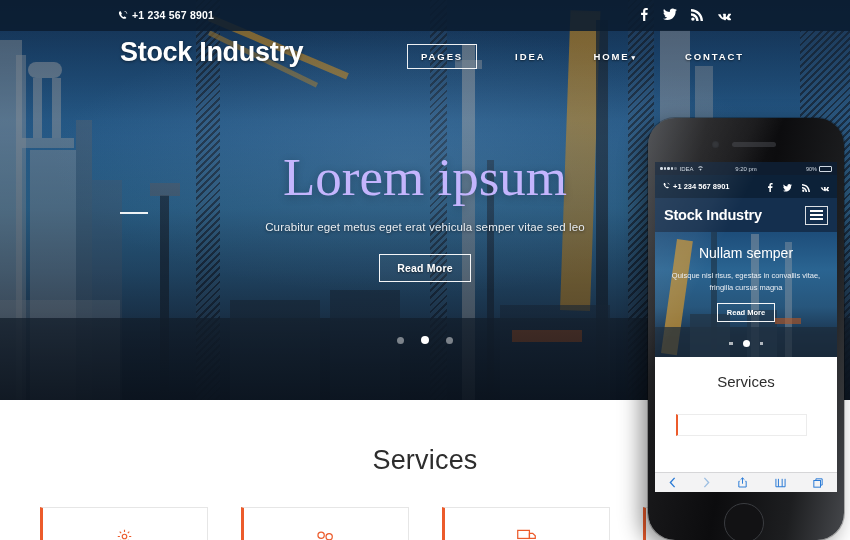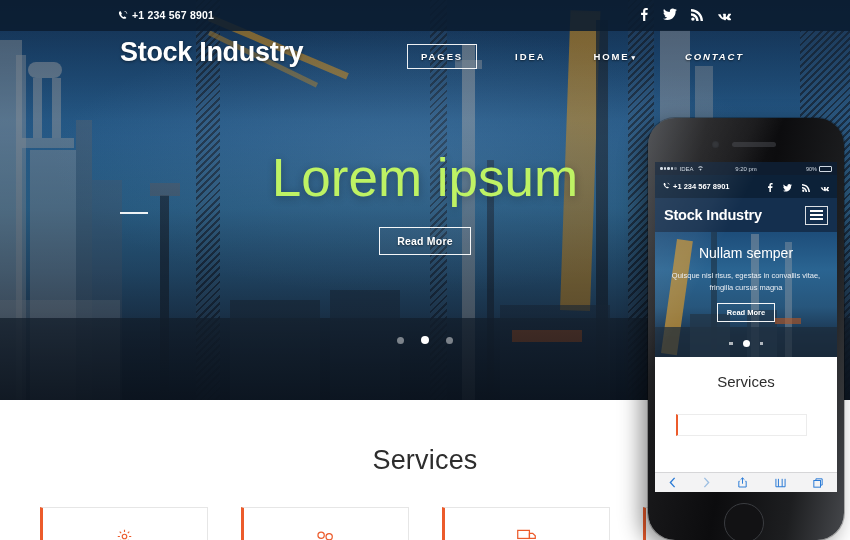--- a/index.html
+++ b/index.html
@@ -81,35 +81,36 @@
   }
   .nav a {
     color: #ffffff; font-size: 9.5px; font-weight: bold;
     letter-spacing: 1.9px; text-decoration: none;
     padding: 7px 10px; display: inline-block; white-space: nowrap;
     text-shadow: 0 1px 2px rgba(0,0,0,.55);
   }
   .nav a.active { border: 1px solid rgba(255,255,255,.92); padding: 6px 13px; }
   .nav .caret { font-size: 7px; margin-left: 2px; }
   .nav-item { margin-right: 28px; }
-  .nav-item:last-child { margin-right: 0; font-style: italic; }
+  .nav-item:last-child { margin-right: 0; }
 
   
   .hero-line {
     position: absolute; left: 120px; top: 212px;
     width: 28px; height: 2px; background: rgba(255,255,255,.92); z-index: 20;
   }
   .hero {
     position: absolute; left: 0; top: 150px; width: 850px; z-index: 20;
     text-align: center;
   }
   .hero h1 {
-    color: #bef264; font-size: 53px; font-weight: normal;
+    color: #c4b5fd; font-size: 53px; font-weight: normal;
     letter-spacing: 0px; line-height: 1.05;
     text-shadow: 0 2px 8px rgba(0,0,0,.30);
+    font-family: Liberation Serif, serif;
   }
   .hero p {
     margin-top: 15px; color: #e8edf2; font-size: 11.5px; font-weight: normal;
     letter-spacing: .15px; text-shadow: 0 1px 3px rgba(0,0,0,.55);
   }
   .btn-read {
     display: inline-block; margin-top: 21px;
     border: 1px solid rgba(255,255,255,.95);
     color: #ffffff; font-size: 10.5px; font-weight: bold;
     padding: 7px 17px; text-decoration: none; letter-spacing: .2px;
@@ -352,20 +353,21 @@
         </span>
         <span class="nav-item">
           <a href="#">CONTACT</a>
         </span>
       </div>
     </div>
 
     <div class="hero-line"></div>
     <div class="hero">
       <h1>Lorem ipsum</h1>
+      <p>Curabitur eget metus eget erat vehicula semper vitae sed leo</p>
       <a href="#" class="btn-read">Read More</a>
     </div>
     <div class="dots">
       <span class="dot"></span>
       <span class="dot on"></span>
       <span class="dot"></span>
     </div>
   </div>
 
   <div class="services">

